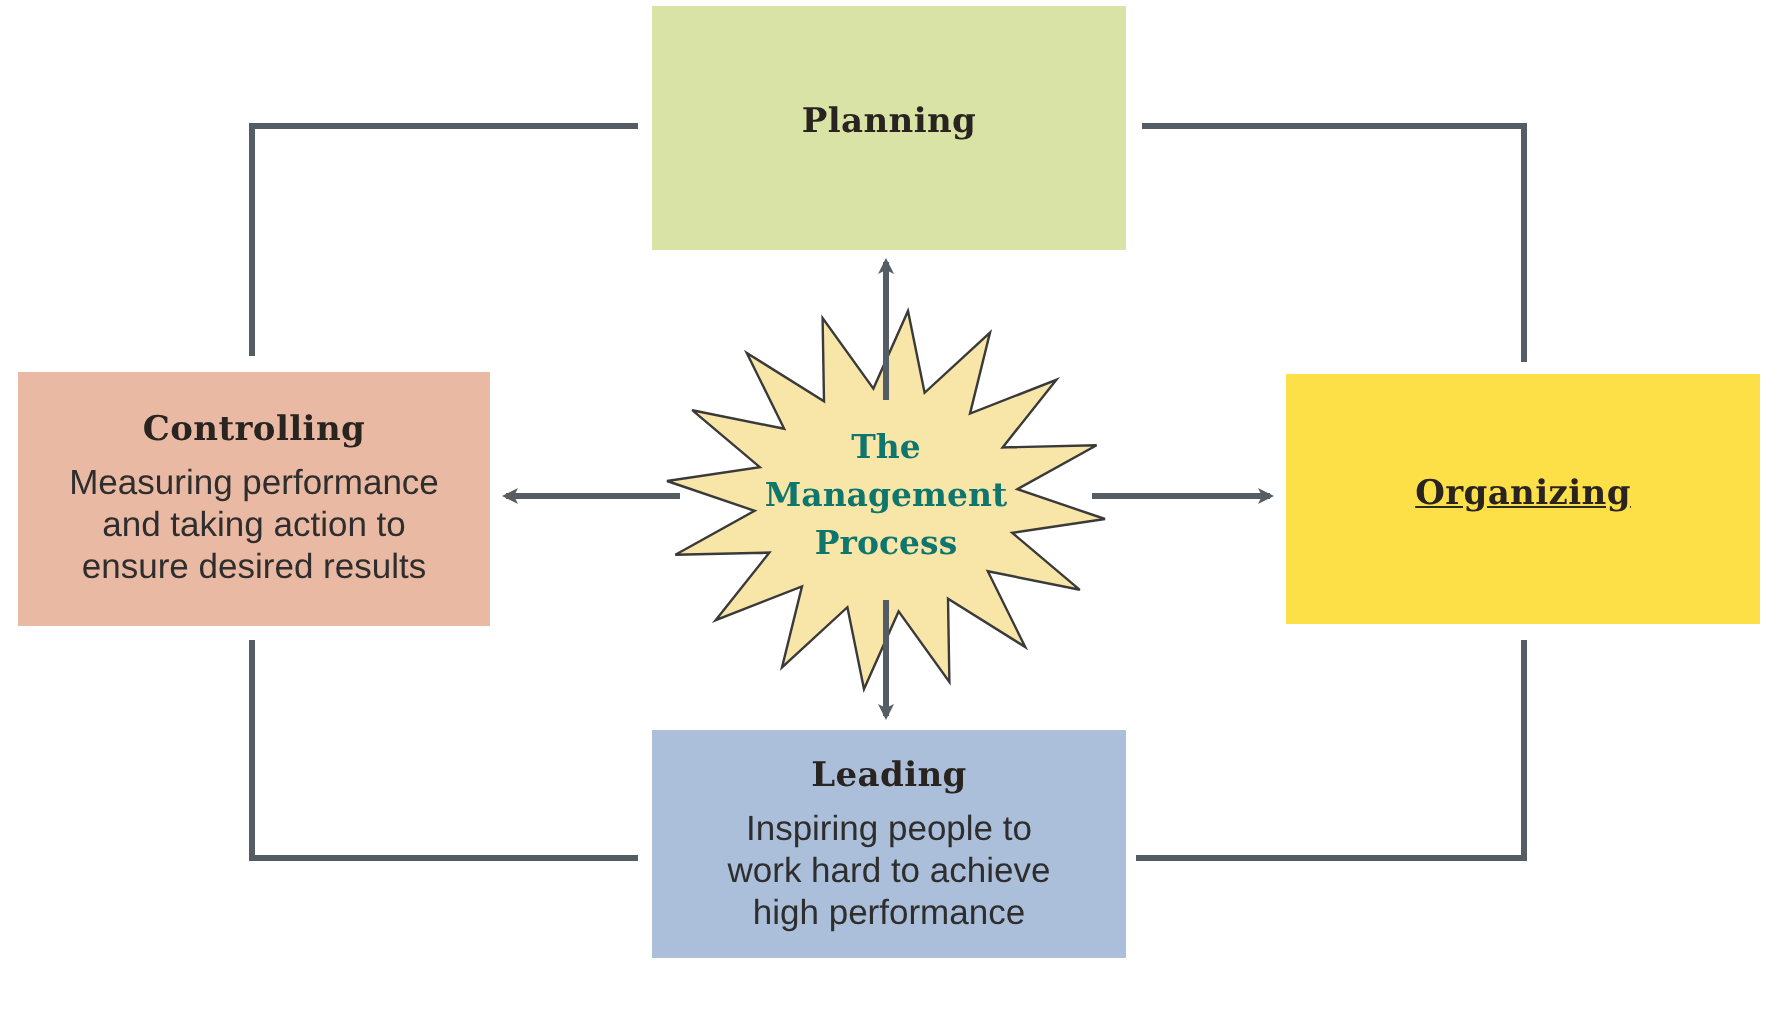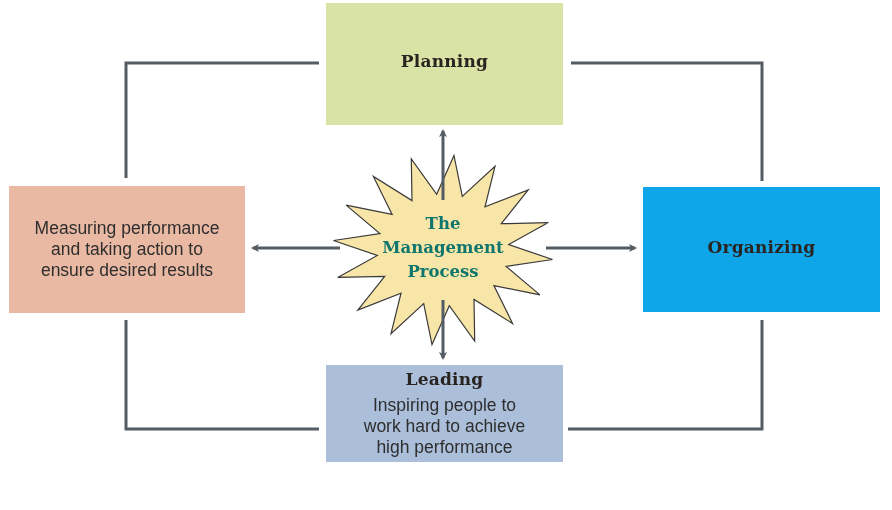--- a/index.html
+++ b/index.html
@@ -14,21 +14,21 @@
     font-family:"DejaVu Serif", serif; font-weight:bold; font-size:17px;
     color:#2a2420; margin-bottom:6px; letter-spacing:0.2px;
   }
   .box .desc {
     font-family:"Liberation Sans", sans-serif; font-size:17.5px; line-height:21px;
     color:#2e2e2e; white-space:pre-line;
   }
   #planning   { left:326px; top:3px;   width:237px; height:122px; }
   #controlling{ left:9px;   top:186px; width:236px; height:127px; }
   #organizing { left:643px; top:187px; width:237px; height:125px; }
-  #leading    { left:326px; top:365px; width:237px; height:97px; }
+  #leading    { left:326px; top:365px; width:237px; height:114px; }
   .star-label {
     position:absolute; left:363px; top:212px; width:160px; text-align:center;
     font-family:"DejaVu Serif", serif; font-weight:bold; font-size:16.5px; line-height:24px;
     color:#0f766e; white-space:pre-line;
   }
   svg.lines { position:absolute; left:0; top:0; }
 </style>
 </head>
 <body>
 
@@ -57,29 +57,30 @@
   </svg>
 
   <div class="star-label">The
 Management
 Process</div>
 
   <div class="box" id="planning" style="background:#d9e3a6;">
     <div class="title">Planning</div>
   </div>
 
-  <div class="box" id="organizing" style="background:#0ea5e9;">
+  <div class="box" id="organizing" style="background:#fde047;text-decoration:underline;">
     <div class="title">Organizing</div>
   </div>
 
   <div class="box" id="leading" style="background:#abbfda;">
     <div class="title">Leading</div>
     <div class="desc">Inspiring people to
 work hard to achieve
 high performance</div>
   </div>
 
   <div class="box" id="controlling" style="background:#e9b9a3;">
+    <div class="title">Controlling</div>
     <div class="desc">Measuring performance
 and taking action to
 ensure desired results</div>
   </div>
 </div>
 
 </body></html>

